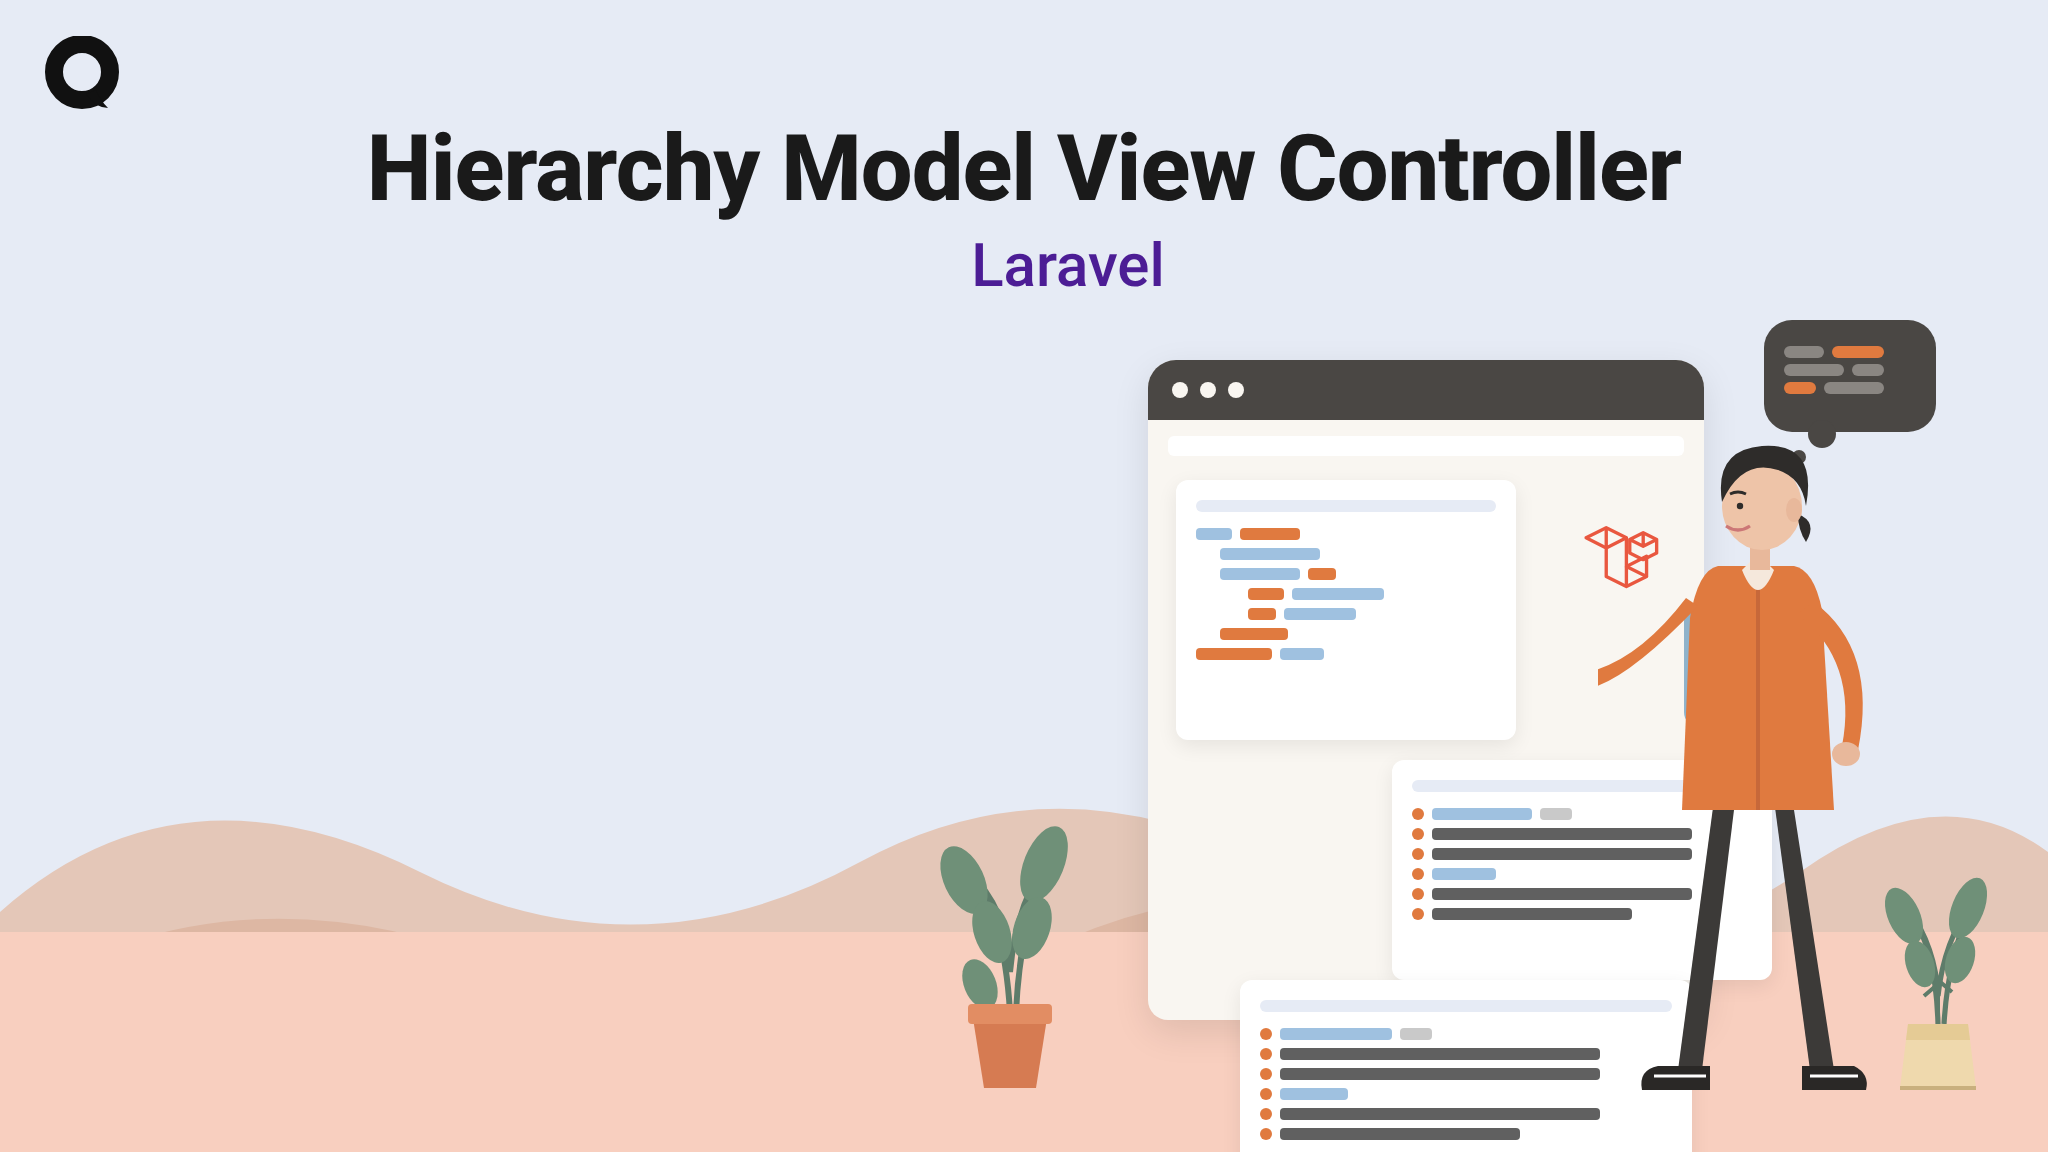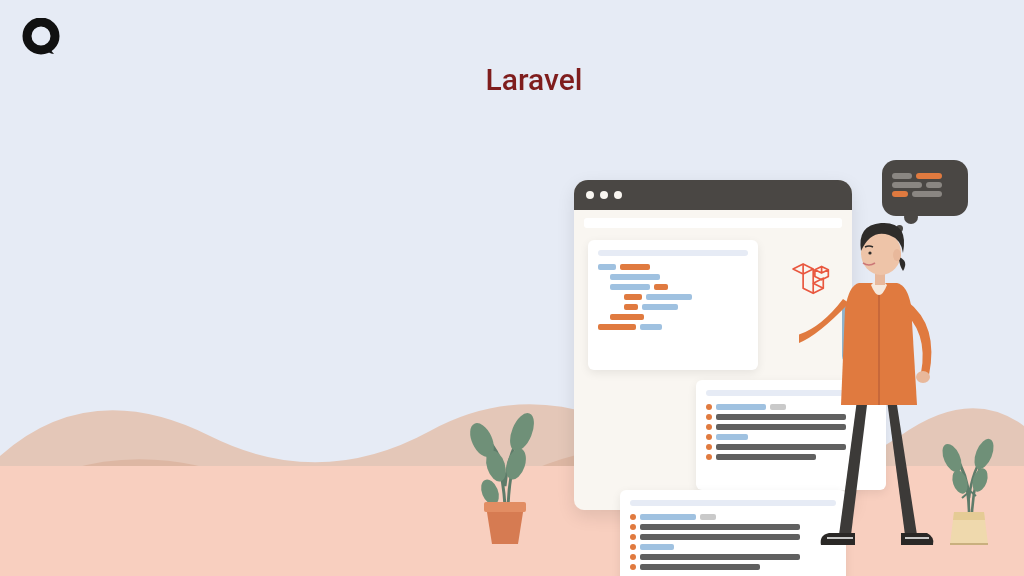--- a/index.html
+++ b/index.html
@@ -4,21 +4,21 @@
   <style>
     * { margin:0; padding:0; box-sizing:border-box; }
     body {
       width:1024px; height:576px; overflow:hidden;
       background:#E6EBF5; position:relative;
       font-family:-apple-system,BlinkMacSystemFont,"Segoe UI",Roboto,sans-serif;
     }
     .logo { position:absolute; top:18px; left:22px; }
     .heading { position:absolute; top:58px; left:0; right:0; text-align:center; }
     .title { font-size:46px; font-weight:800; color:#1a1a1a; letter-spacing:-0.5px; }
-    .subtitle { font-size:30px; font-weight:500; color:#7f1d1d; margin-top:4px;padding-left:44px; }
+    .subtitle { font-size:30px; font-weight:500; color:#4c1d95; margin-top:4px;padding-left:44px; }
     .hills { position:absolute; bottom:0; left:0; width:1024px; }
     .ground { position:absolute; bottom:0; left:0; width:1024px; height:110px; background:#F8CFBF; }
 
     .browser {
       position:absolute; right:172px; top:180px; width:278px; height:330px;
       background:#F9F6F1; border-radius:14px 14px 10px 10px; box-shadow:0 6px 18px rgba(0,0,0,0.1);
     }
     .browser-bar { height:30px; background:#4A4744; border-radius:14px 14px 0 0; display:flex; align-items:center; padding-left:12px; gap:6px; }
     .dot { width:8px; height:8px; border-radius:50%; background:#F9F6F1; }
     .urlbar { margin:8px 10px; height:10px; background:#fff; border-radius:3px; }
@@ -60,20 +60,21 @@
 <div class="ground"></div>
 
 <div class="logo">
   <svg width="40" height="40" viewBox="0 0 40 40">
     <circle cx="19" cy="18" r="14" fill="none" stroke="#111" stroke-width="9"></circle>
     <path d="M21 29 Q26 36 32 36 Q28 32 26 27 Z" fill="#111"></path>
   </svg>
 </div>
 
 <div class="heading">
+  <div class="title">Hierarchy Model View Controller</div>
   <div class="subtitle">Laravel</div>
 </div>
 
 <div class="browser">
   <div class="browser-bar">
     <span class="dot"></span>
       <span class="dot"></span>
       <span class="dot"></span>
   </div>
   <div class="urlbar"></div>

